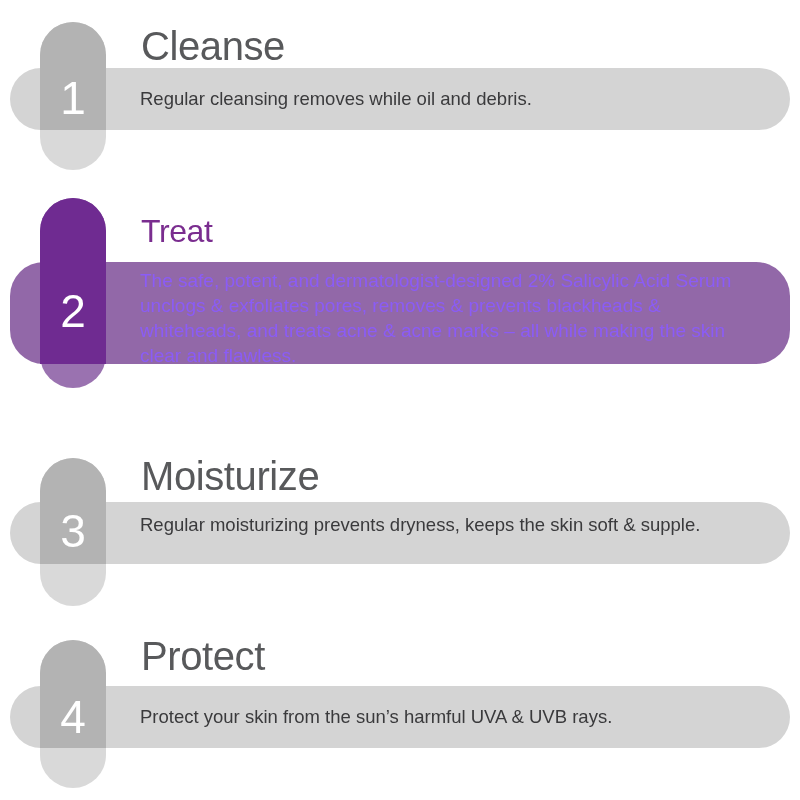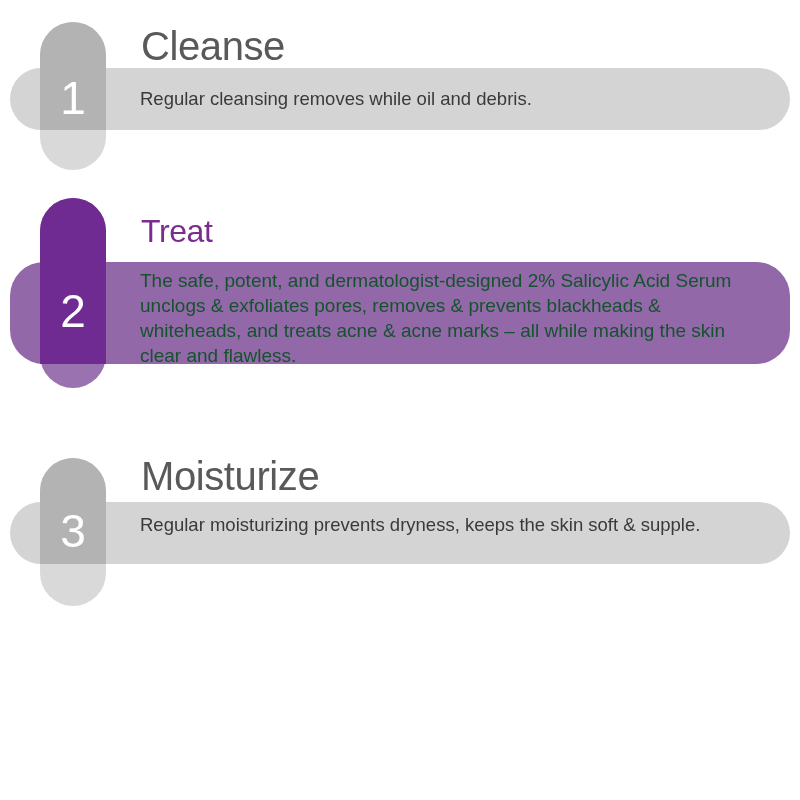--- a/index.html
+++ b/index.html
@@ -102,21 +102,21 @@
     position: absolute;
     left: 140px;
     width: 620px;
     margin: 0;
     font-size: 18.5px;
     line-height: 26px;
     color: #3a3a3c;
     z-index: 7;
   }
   .step.accent .step-body {
-    color: #14532d;
+    color: #8b5cf6;
     font-size: 19px;
     line-height: 25px;
   }
 
   
 
   
   #step-1 { top: 0; height: 190px; }
   #step-1 .step-heading { top: 18px; }
   #step-1 .pill-lower   { top: 22px; height: 148px; }
@@ -177,14 +177,22 @@
 
   <div class="step" id="step-3">
     <h2 class="step-heading">Moisturize</h2>
     <div class="pill-lower"></div>
     <div class="bar"></div>
     <div class="pill-upper"></div>
     <div class="pill-number">3</div>
     <p class="step-body">Regular moisturizing prevents dryness, keeps the skin soft &amp; supple.</p>
   </div>
 
+  <div class="step" id="step-4">
+    <h2 class="step-heading">Protect</h2>
+    <div class="pill-lower"></div>
+    <div class="bar"></div>
+    <div class="pill-upper"></div>
+    <div class="pill-number">4</div>
+    <p class="step-body">Protect your skin from the sun’s harmful UVA &amp; UVB rays.</p>
+  </div>
 
 </div>
 
 </body></html>

